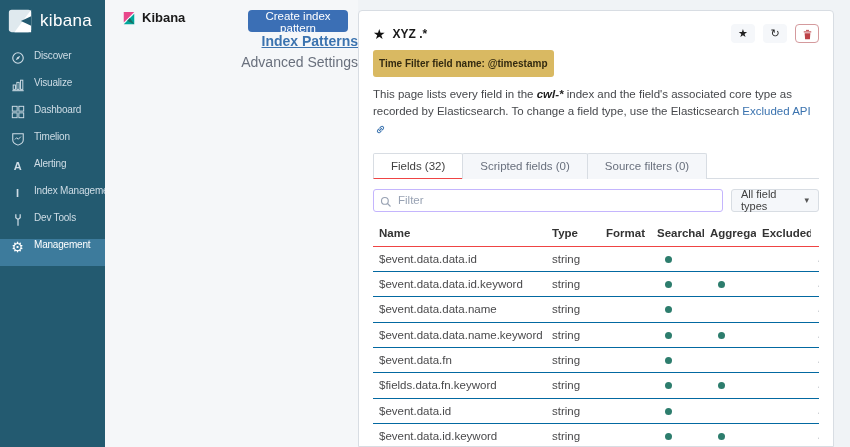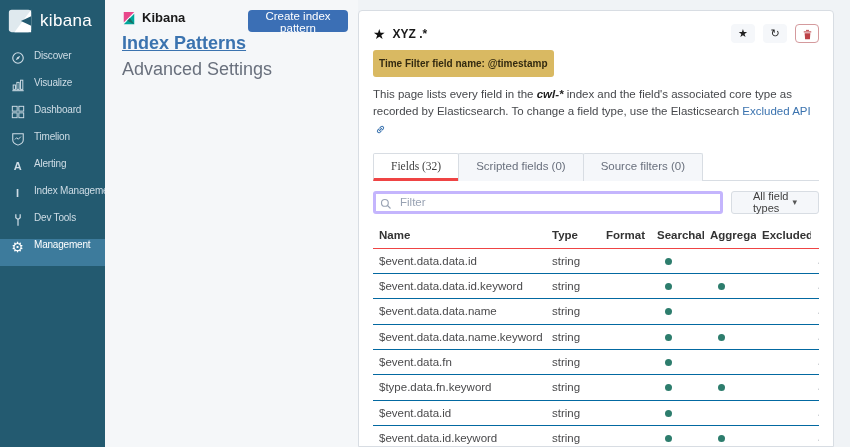--- a/index.html
+++ b/index.html
@@ -22,22 +22,22 @@
   .nav-item.active .ic { color:#fff; }
   .letter-ic { font-size:11px; font-weight:bold; }
   .gear-glyph { font-size:14px; line-height:1; }
 
   
   .panel2 { position:absolute; left:105px; top:0; width:253px; height:447px;
     background:#f5f7f9; }
   .p2-head { display:flex; align-items:center; gap:6px; padding:10px 0 0 17px; }
   .p2-title { font-size:13px; font-weight:bold; color:#1a1a1a; }
   .p2-links { padding:8px 0 0 17px; }
-  .p2-link { display:block; font-size:18px; color:#69707d; margin-bottom:5px;
-    text-decoration:none; cursor:pointer; }
+  .p2-link { display:block; font-size:14px; color:#69707d; margin-bottom:5px;
+    text-decoration:none; cursor:pointer;text-align:right; }
   .p2-link.active { color:#3b73af; text-decoration:underline; font-weight:bold; }
   .create-btn { position:absolute; left:143px; top:10px; width:100px; height:22px;
     background:#3b6fb5; color:#fff; border:none; border-radius:4px;
     font-size:11.5px; font-family:inherit; cursor:pointer; }
 
   
   .card { position:absolute; left:358px; top:10px; width:476px; height:437px;
     background:#fff; border:1px solid #d8dde3; border-radius:4px 4px 0 0;
     padding:0 14px; }
   .card-head { display:flex; align-items:center; margin-top:13px; }
@@ -55,34 +55,34 @@
   .desc b { color:#222;font-style:italic; }
   .desc .lnk { color:#3b73af; cursor:pointer; }
   .chain-ic { display:inline-block; vertical-align:-2px; margin-left:2px; }
 
   
   .tabs { display:flex; margin-top:12px; border-bottom:1px solid #d8dde3; }
   .tab { padding:6px 17px; font-size:11.5px; color:#69707d; background:#f5f7fa;
     border:1px solid #d8dde3; border-bottom:none; margin-right:-1px; cursor:pointer;
     position:relative; top:1px; border-top-left-radius:2px; border-top-right-radius:2px; }
   .tab.active { background:#fff; color:#3f3f3f;
-    border-bottom:3px solid #ef4444;font-family:Liberation Serif, serif; }
+    border-bottom:1px solid #ef4444; }
 
   
   .filter-row { display:flex; gap:8px; margin-top:10px; }
   .filter-wrap { position:relative; flex:1; }
   .filter-wrap .search-ic { position:absolute; left:7px; top:5px; }
-  .filter-input { width:100%; height:23px; border:3px solid #c4b5fd;
+  .filter-input { width:100%; height:23px; border:1px solid #c4b5fd;
     border-radius:3px; padding:0 8px 0 24px; font-size:11.5px; color:#333;
     font-family:inherit; background:#fff; }
   .filter-input::placeholder { color:#98a2b3; }
   .type-select { width:88px; height:23px; background:#f5f7fa;
     border:1px solid #d8dde3; border-radius:3px; font-size:11px; color:#3f3f3f;
     display:flex; align-items:center; justify-content:space-between;
-    padding:0 21px; cursor:pointer; }
+    padding:0 9px; cursor:pointer; }
   .type-select .caret { font-size:9px; color:#555; }
 
   
   .table { margin-top:11px; }
   .trow, .thead { display:grid;
     grid-template-columns:173px 54px 51px 53px 52px 55px 1fr;
     align-items:center; }
   .thead { font-size:11.5px; font-weight:bold; color:#333;
     padding:4px 0 7px 0; border-bottom:1px solid #ef4444; }
   .thead > div { padding-left:6px; white-space:nowrap; overflow:hidden; }
@@ -289,21 +289,21 @@
         <div class="trow">
         <div>$event.data.fn</div>
         <div>string</div>
         <div></div>
         <div><span class="dot"></span></div>
         <div><span class="dot" style="visibility: hidden;"></span></div>
         <div></div>
         <div class="edit-cell"><span class="pencil">✎</span></div>
       </div>
         <div class="trow">
-        <div>$type.data.fn.keyword</div>
+        <div>$fields.data.fn.keyword</div>
         <div>string</div>
         <div></div>
         <div><span class="dot"></span></div>
         <div><span class="dot"></span></div>
         <div></div>
         <div class="edit-cell"><span class="pencil">✎</span></div>
       </div>
         <div class="trow">
         <div>$event.data.id</div>
         <div>string</div>

